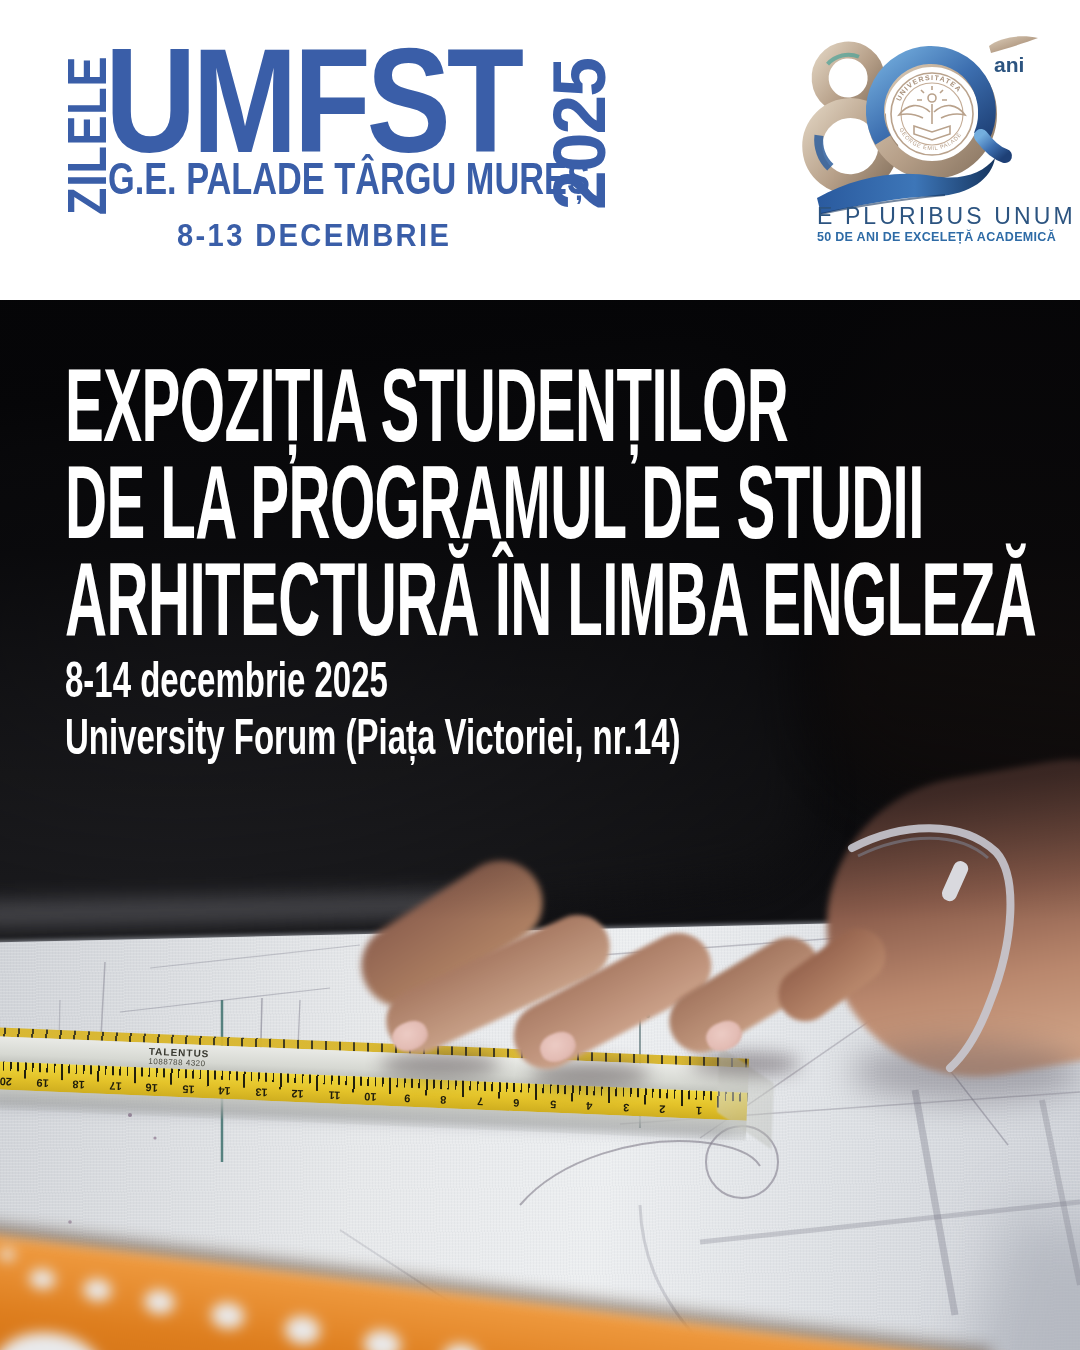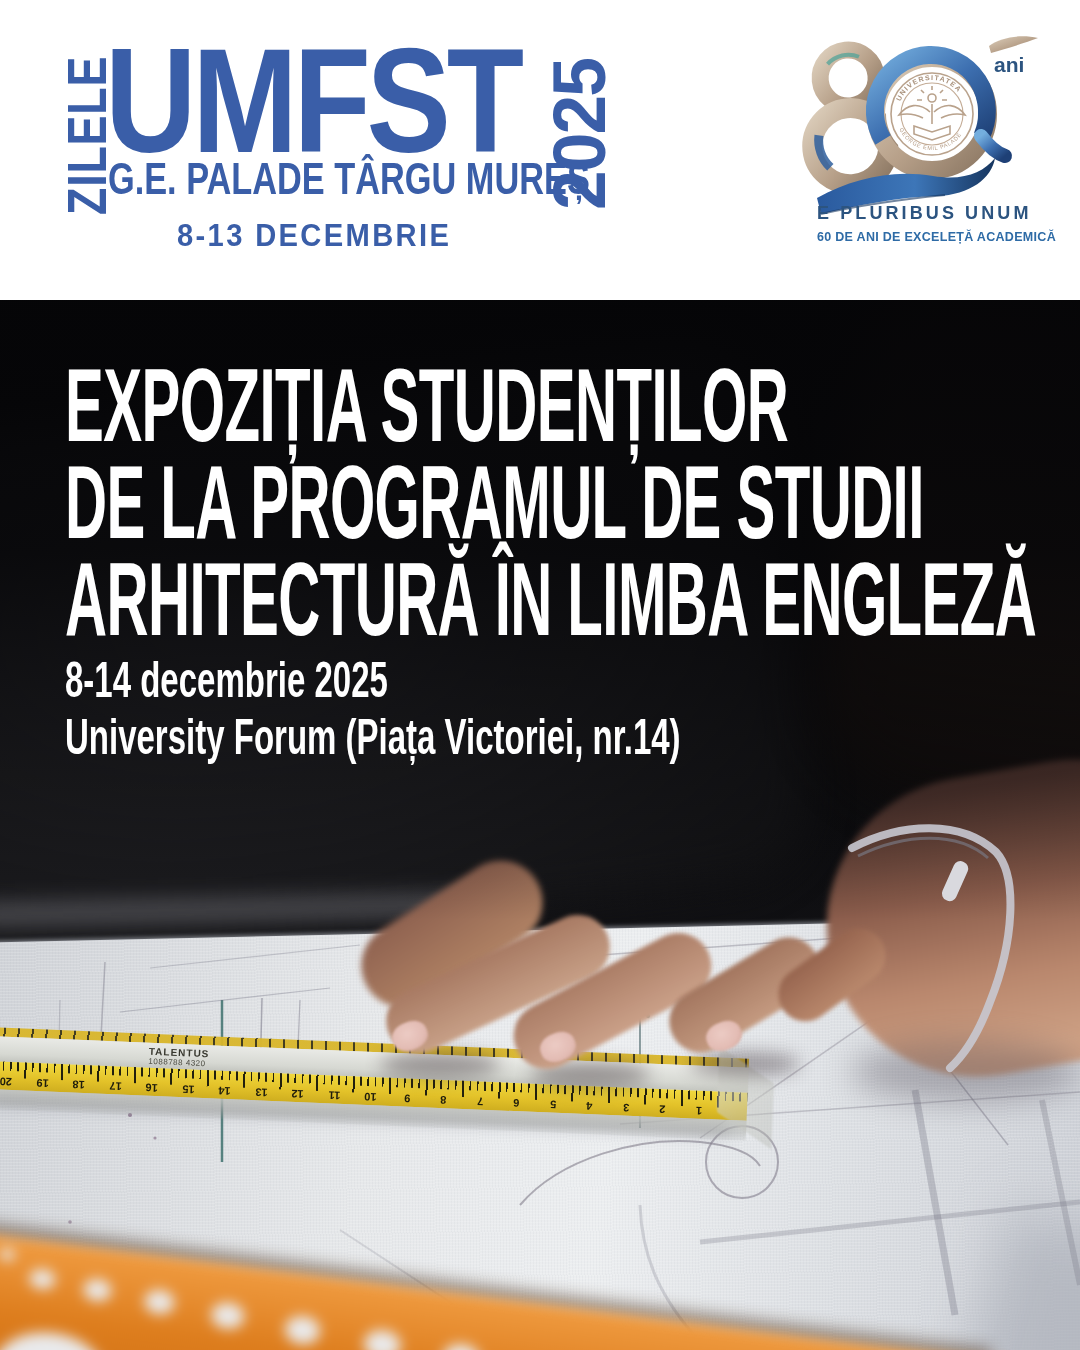--- a/index.html
+++ b/index.html
@@ -18,21 +18,21 @@
   .subline{position:absolute;left:53px;top:107px;font-size:44px;font-weight:bold;
            line-height:1;transform-origin:0 0;transform:scaleX(.78);white-space:nowrap;letter-spacing:0px;}
   .year{position:absolute;left:487px;top:160px;transform-origin:0 0;
         transform:rotate(-90deg) scaleX(.95);font-size:75px;font-weight:bold;
         letter-spacing:-2px;line-height:1;white-space:nowrap;}
   .dateline{position:absolute;left:122px;top:168px;font-size:31px;font-weight:bold;
             letter-spacing:2.5px;transform-origin:0 0;transform:scaleX(.94);white-space:nowrap;}
 
   .logo-right{position:absolute;left:795px;top:20px;width:270px;height:240px;}
   .logo-right svg{position:absolute;left:0;top:0;}
-  .epu{position:absolute;left:22px;top:183px;font-size:18px;font-weight:bold;
+  .epu{position:absolute;left:22px;top:183px;font-size:23px;font-weight:normal;
        letter-spacing:3.1px;color:#2c5480;white-space:nowrap;}
   .tagline80{position:absolute;left:22px;top:210px;font-size:12.5px;font-weight:bold;
        letter-spacing:.3px;color:#2e6ba6;white-space:nowrap;}
 
   
   .photo{position:absolute;left:0;top:300px;width:1080px;height:1050px;
          background:linear-gradient(180deg,#08080a 0%,#0c0c0e 45%,#101013 60%);overflow:hidden;}
   .photo .abs{position:absolute;}
 
   .sleeve{left:-130px;top:90px;width:920px;height:540px;background:
@@ -207,21 +207,21 @@
         </g>
 
         <path d="M194,26 C206,17 226,14 243,18 C230,23 210,29 196,33 Z" fill="url(#tanG)"></path>
         <text x="199" y="52" font-size="21" font-weight="bold" fill="#2c5480">ani</text>
 
         <path fill="url(#waveG)" d="M22,178 C58,158 98,149 138,156 C168,161 188,153 200,138
              C197,158 175,175 142,176 C102,177 60,186 26,194 Z"></path>
         <path d="M26,194 C70,184 120,178 150,175" stroke="#16355f" stroke-width="2" fill="none" opacity=".6"></path>
       </svg>
       <div class="epu">E PLURIBUS UNUM</div>
-      <div class="tagline80">60 DE ANI DE EXCELEȚĂ ACADEMICĂ</div>
+      <div class="tagline80">50 DE ANI DE EXCELEȚĂ ACADEMICĂ</div>
     </div>
   </header>
 
   <div class="photo">
 
     <div class="abs sleeve"></div>
     <div class="abs arm-shadow"></div>
     <div class="abs table-glint"></div>
 
     <div class="abs paper-edge"></div>

